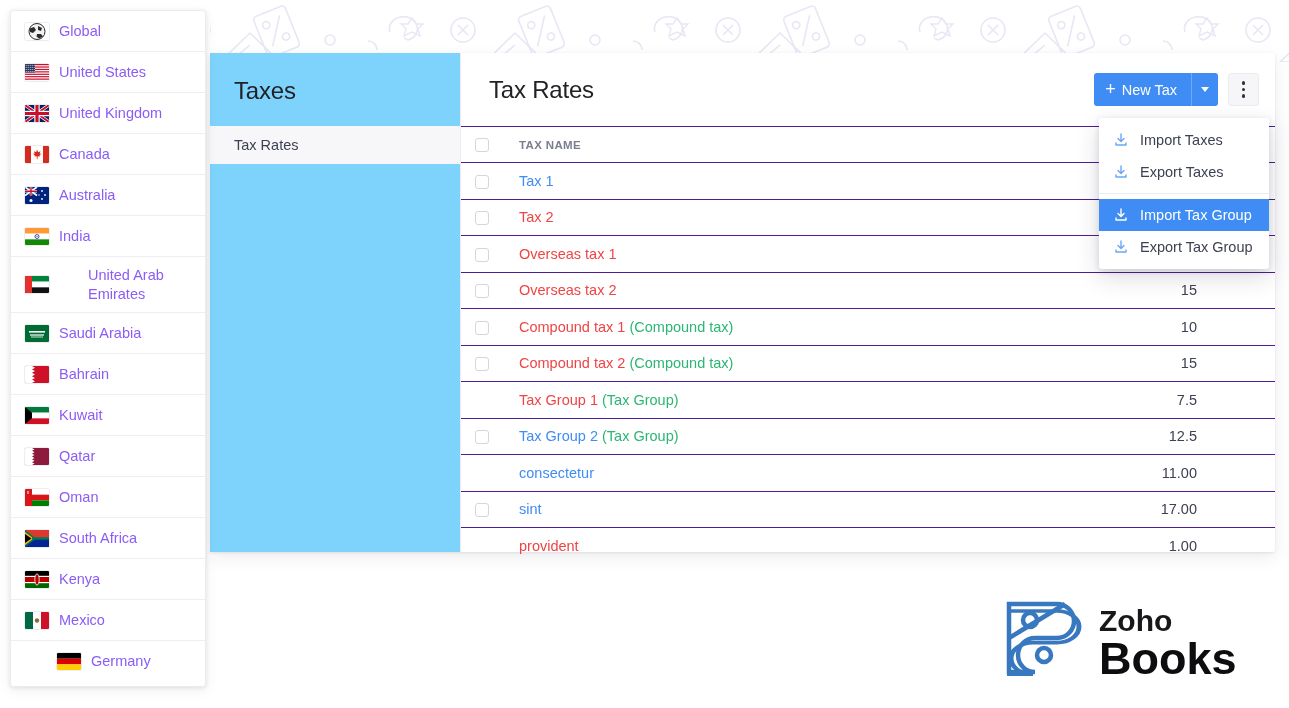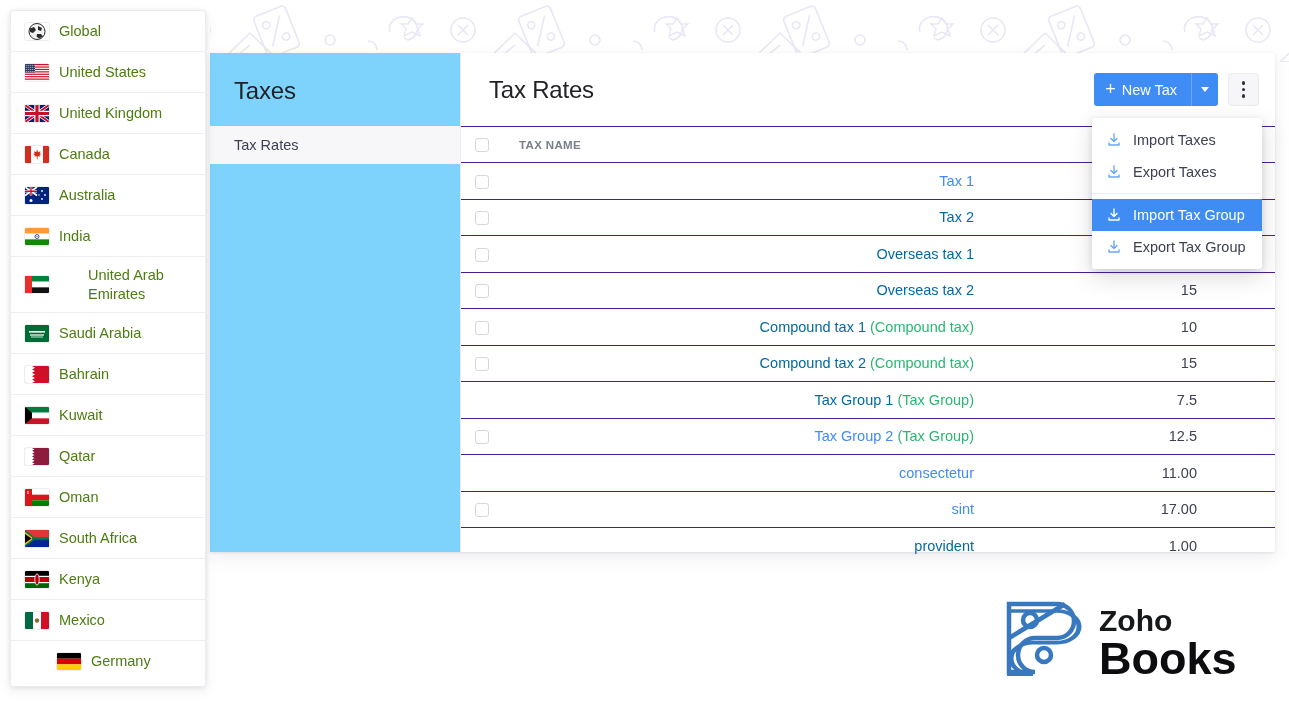--- a/index.html
+++ b/index.html
@@ -41,21 +41,21 @@
     z-index: 6;
   }
   .country-item {
     display: flex;
     align-items: center;
     gap: 10px;
     padding: 0 14px;
     min-height: 41px;
     border-bottom: 1px solid #eeeef2;
     font-size: 14.5px;
-    color: #4d7c0f;
+    color: #8b5cf6;
     cursor: pointer;
   }
   .country-item:last-child { border-bottom: none; padding-left: 46px; }
   .country-item.tall { min-height: 56px; gap: 39px; }
   .flag {
     width: 24px; height: 17px;
     flex: 0 0 24px;
     border-radius: 1px;
     overflow: hidden;
     display: inline-block;
@@ -177,21 +177,21 @@
   .kebab-btn i {
     width: 3.5px; height: 3.5px;
     background: #30313a;
     border-radius: 50%;
     display: block;
   }
 
   
   .dropdown {
     position: absolute;
-    right: 13px; top: 65px;
+    right: 6px; top: 65px;
     width: 170px;
     background: #ffffff;
     border-radius: 3px;
     box-shadow: 0 2px 6px rgba(40,40,70,0.14), 0 8px 24px rgba(40,40,70,0.16);
     padding: 6px 0;
     z-index: 30;
   }
   .dd-item {
     display: flex;
     align-items: center;
@@ -231,25 +231,25 @@
   .rates-table th {
     font-size: 11.5px;
     font-weight: bold;
     letter-spacing: 0.35px;
     color: #7a7e8d;
     text-transform: uppercase;
   }
   .rates-table th.th-name { text-align: left; padding-left: 10px; }
   .rates-table th.th-rate { text-align: right; padding-right: 78px; }
   .rates-table td.td-cb { text-align: left; padding-left: 14px; }
-  .rates-table td.td-name { text-align: right; padding-left: 10px; font-size: 14.5px; color: #4b4f5e; }
+  .rates-table td.td-name { text-align: left; padding-left: 10px; font-size: 14.5px; color: #4b4f5e; }
   .rates-table td.td-rate { text-align: right; padding-right: 78px; font-size: 14.5px; color: #3d4152; }
   .rates-table tbody tr { height: 36.5px; }
   .name-link { color: #3f8cf4; cursor: pointer; }
-  .name-plain { color: #0369a1; }
+  .name-plain { color: #ef4444; }
   .name-tag { color: #2bb673; }
   .cb {
     width: 14px; height: 14px;
     border: 1px solid #d4d6dd;
     border-radius: 3px;
     background: #fff;
     display: inline-block;
     cursor: pointer;
     vertical-align: middle;
   }

